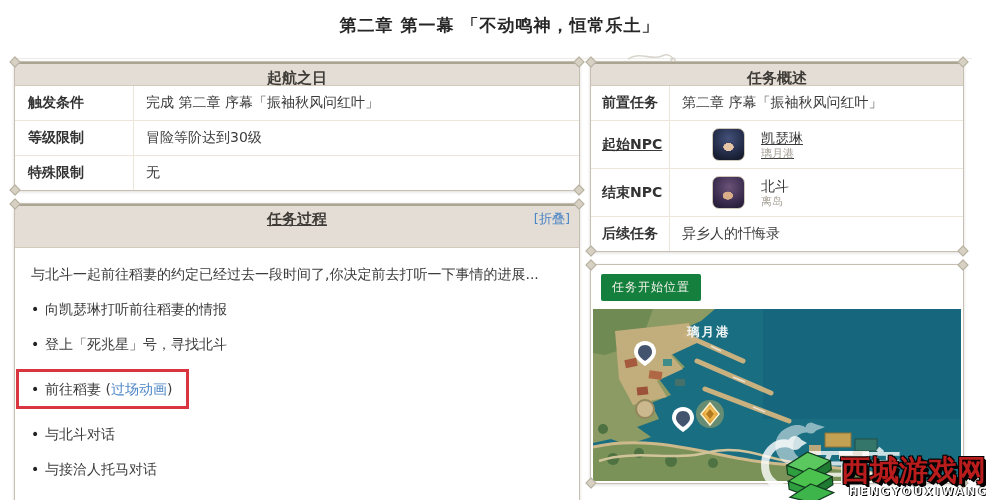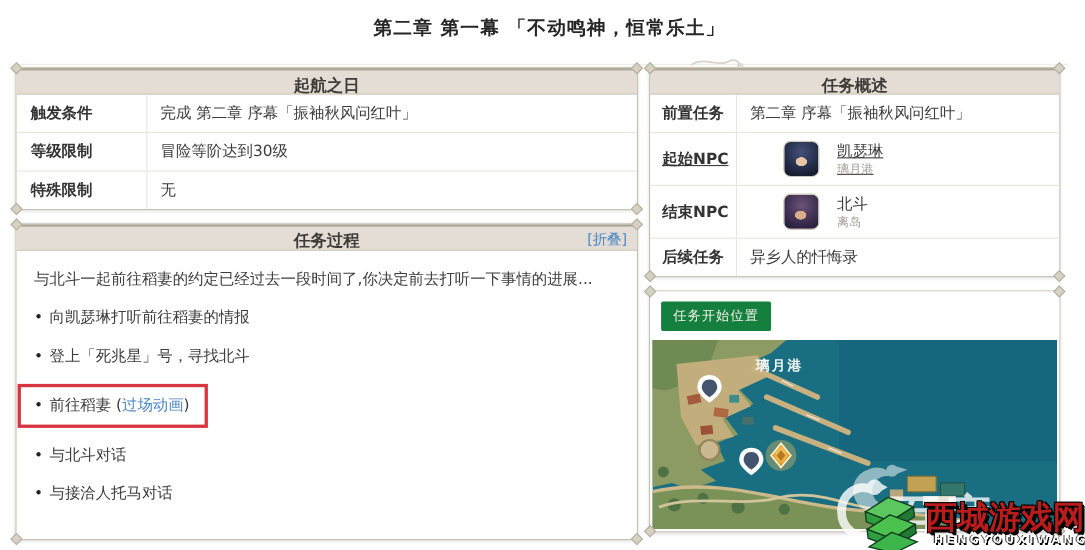--- a/index.html
+++ b/index.html
@@ -18,21 +18,21 @@
   .columns { display:flex; margin:24px 22px 0 14px; gap:10px; align-items:flex-start; }
   .col-left  { width:566px; flex:0 0 566px; }
   .col-right { width:374px; flex:0 0 374px; }
 
   
   .panel { position:relative; background:#fff; border:1px solid #c7bfb1;
     box-shadow:0 1px 3px rgba(0,0,0,.14); margin-bottom:12px; }
   .panel-header { position:relative; background:#e4ddd5; border-top:2px solid #aaa593;
     border-bottom:1px solid #d3cabb; height:24px; line-height:29px; text-align:center;
     font-size:15px; font-weight:bold; color:#3f3c38; }
-  .panel-header.slim { height:24px; line-height:26px; }
+  .panel-header.slim { height:44px; line-height:26px;text-decoration:underline; }
   .panel::before,.panel::after,.panel-inner::before,.panel-inner::after {
     content:""; position:absolute; width:6px; height:6px; background:#d7d1c4;
     border:1px solid #b5af9f; transform:rotate(45deg); z-index:2; }
   .panel::before { top:-4px; left:-4px; }
   .panel::after  { top:-4px; right:-4px; }
   .panel-inner::before { bottom:-4px; left:-4px; }
   .panel-inner::after  { bottom:-4px; right:-4px; }
 
   
   .info-row { display:flex; border-top:1px solid #ece5d9; font-size:14px; align-items:stretch; }

